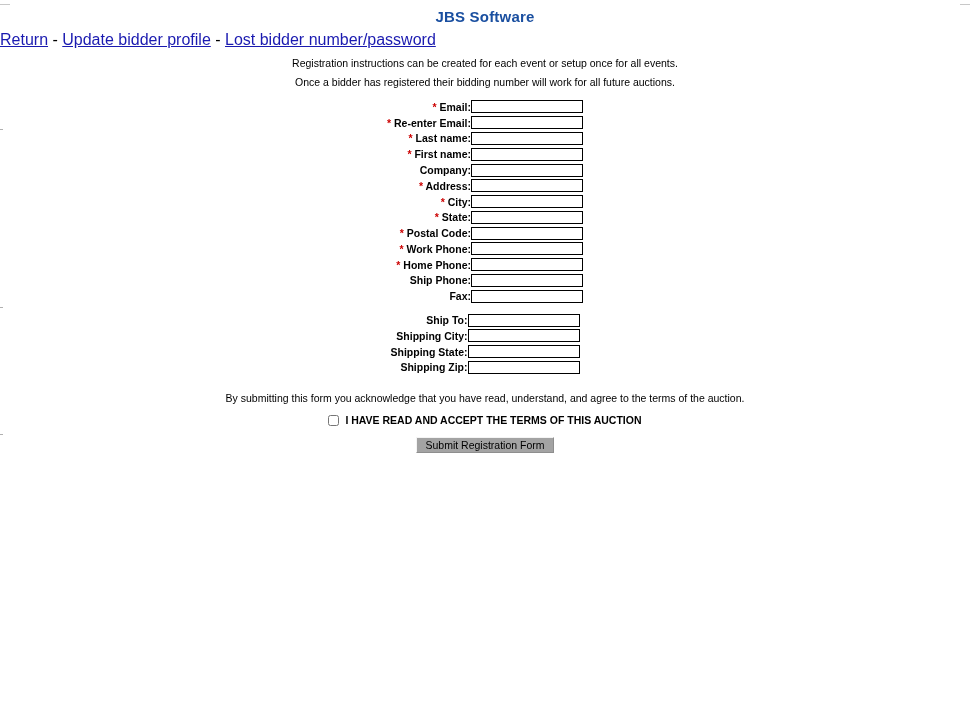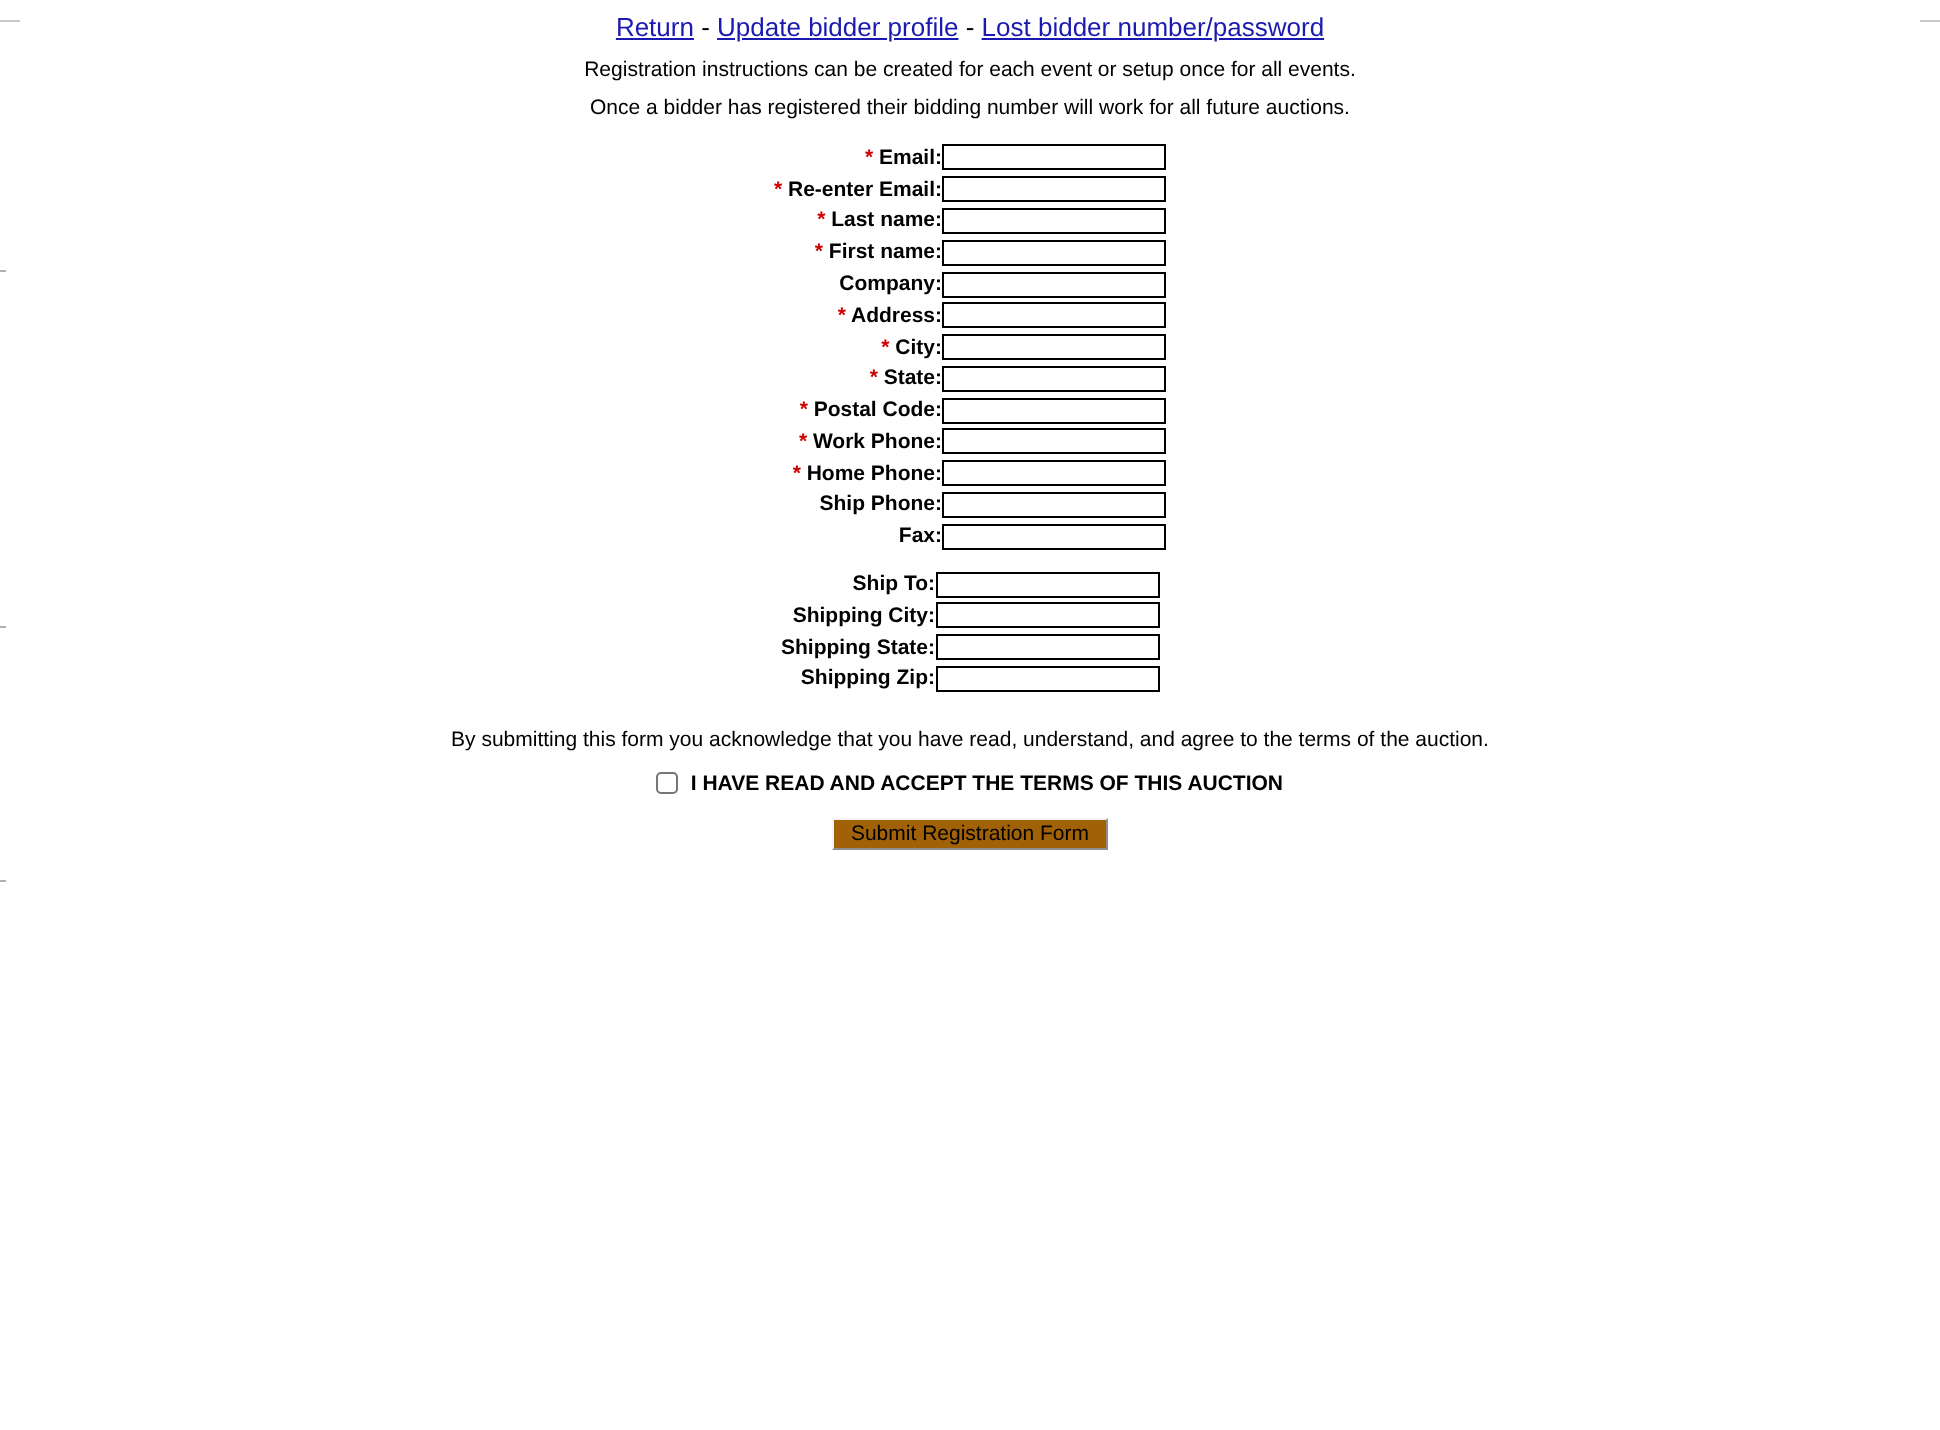--- a/index.html
+++ b/index.html
@@ -40,22 +40,22 @@
 
   .title {
     text-align: center;
     color: #1a4fa0;
     font-size: 15px;
     font-weight: bold;
     padding-top: 8px;
     letter-spacing: 0.2px;
   }
   .navline {
-    text-align: center;
-    font-size: 13px;
+    text-align: left;
+    font-size: 16px;
     margin-top: 6px;
     color: #000;
   }
   .navline a {
     color: #1a1ab0;
     text-decoration: underline;
   }
   .navline .sep { color: #000; }
 
   .instructions {
@@ -130,40 +130,41 @@
     width: 11px;
     height: 11px;
   }
   .submit-row {
     text-align: center;
     margin-top: 11px;
   }
   .submit-btn {
     font-family: "Liberation Sans", sans-serif;
     font-size: 10.5px;
-    background: #a16207;
+    background: #a3a3a3;
     border: 1px solid #8e8e8e;
     border-top-color: #f4f4f4;
     border-left-color: #f4f4f4;
     padding: 1px 8px;
     color: #000;
     cursor: pointer;
   }
 </style>
 </head>
 <body>
 
 <div class="page">
 
   <div class="edge-rule-left"></div>
   <div class="edge-rule-right"></div>
   <div class="side-tick" style="top:129px;"></div>
   <div class="side-tick" style="top:307px;"></div>
   <div class="side-tick" style="top:434px;"></div>
 
+  <div class="title">JBS Software</div>
 
   <div class="navline">
     <a href="#">Return</a><span class="sep"> - </span><a href="#">Update bidder profile</a><span class="sep"> - </span><a href="#">Lost bidder number/password</a>
   </div>
 
   <div class="instructions">
     <div class="line1">Registration instructions can be created for each event or setup once for all events.</div>
     <div class="line2">Once a bidder has registered their bidding number will work for all future auctions.</div>
   </div>
 

